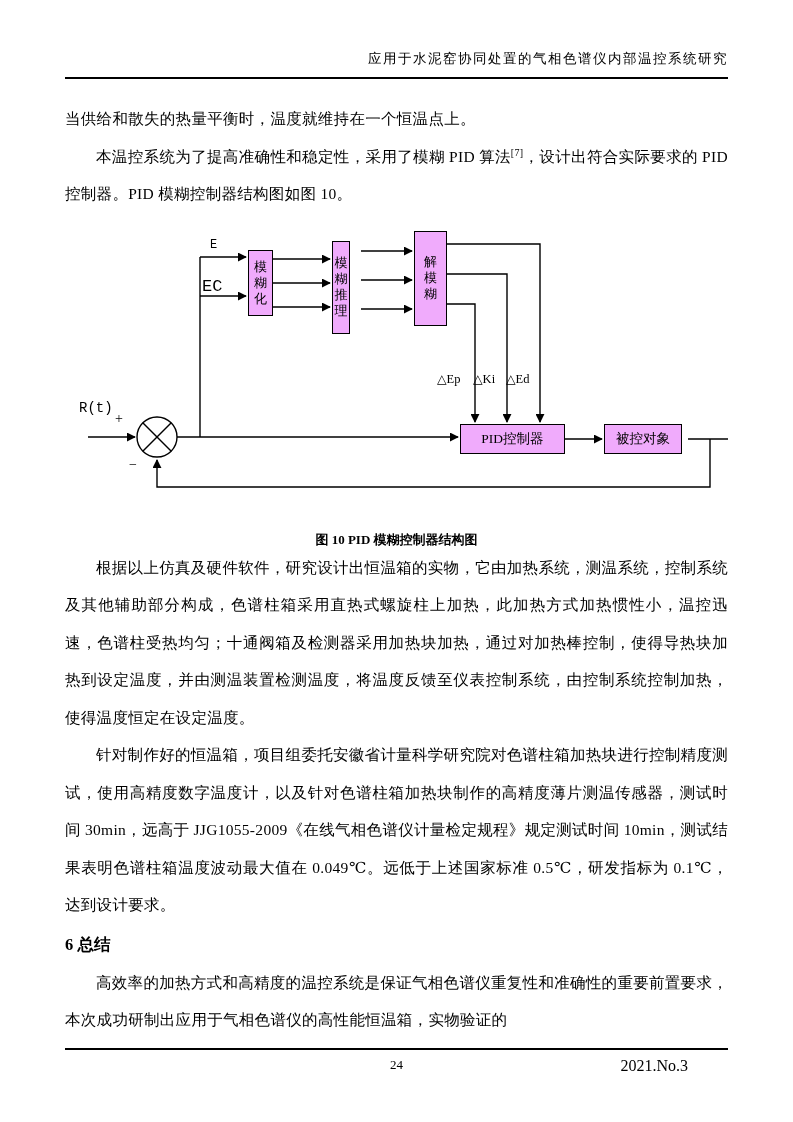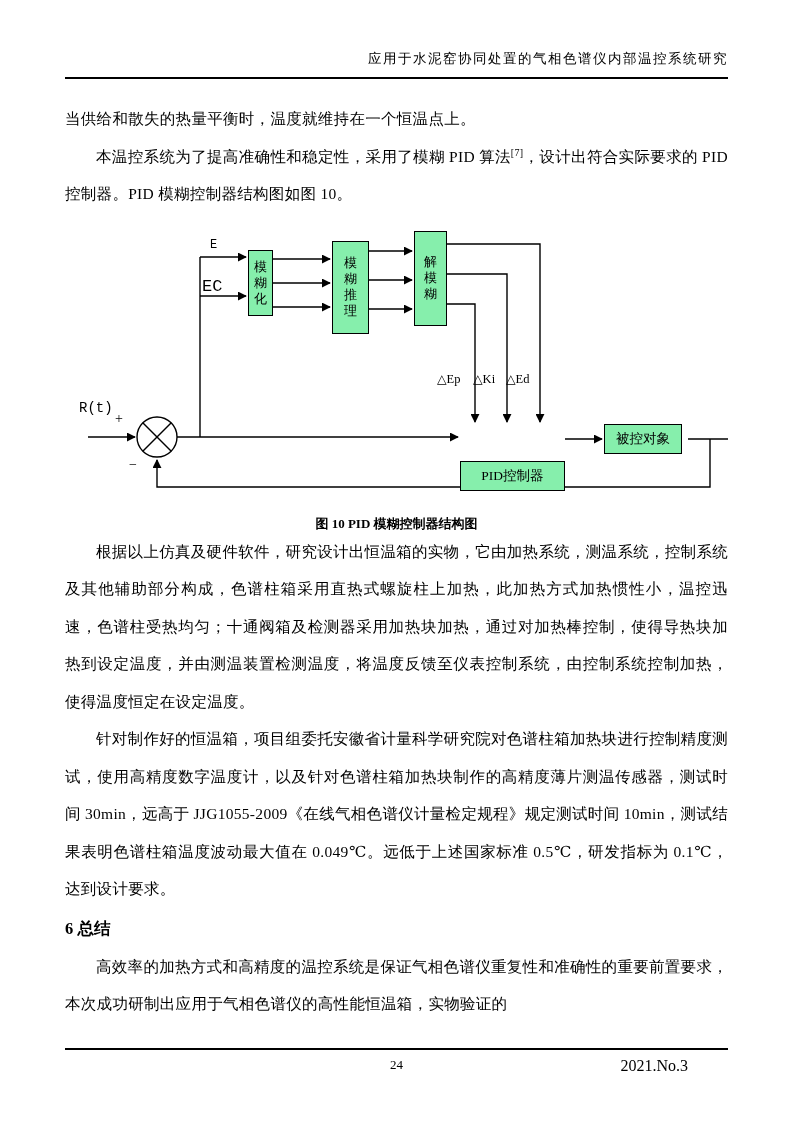--- a/index.html
+++ b/index.html
@@ -45,41 +45,41 @@
   
   .diagram {
     position:relative;
     width:663px; height:292px;
     margin:6px auto 0 auto;
   }
   .diagram svg { position:absolute; left:0; top:0; width:100%; height:100%; }
   .dbox {
     position:absolute;
     border:1.4px solid #000;
-    background:#86efac;
+    background:#f0abfc;
     box-sizing:border-box;
     display:flex; align-items:center; justify-content:center;
     font-size:13px;
     line-height:16px;
     text-align:center;
   }
   .dbox .vtext { display:block; width:14px; margin:0 auto; word-break:break-all; }
   .dlabel {
     position:absolute;
     font-size:12.5px;
     white-space:nowrap;
     background:transparent;
   }
   .mono { font-family:"Liberation Mono","DejaVu Sans Mono",monospace; }
 
   .fig-caption {
     text-align:center;
     font-size:13px;
     font-weight:bold;
-    margin-top:4px;
+    margin-top:20px;
     line-height:18px;
   }
 
   
   .footer {
     position:absolute;
     left:65px; right:65px; top:1048px;
     border-top:2.5px solid #000;
     padding-top:7px;
     font-size:12px;
@@ -149,27 +149,27 @@
 
             <line x1="623" y1="220" x2="672" y2="220" marker-end="url(#arr)"></line>
 
             <polyline points="645,220 645,268 92,268 92,241" marker-end="url(#arr)"></polyline>
           </g>
         </svg>
 
         <div class="dbox" style="left:183px; top:31px; width:25px; height:66px;">
             <span class="vtext">模糊化</span>
           </div>
-        <div class="dbox" style="left:267px; top:22px; width:37px; height:93px;">
+        <div class="dbox" style="left:267px; top:22px; width:18px; height:93px;">
             <span class="vtext">模糊推理</span>
           </div>
         <div class="dbox" style="left:349px; top:12px; width:33px; height:95px;">
             <span class="vtext">解模糊</span>
           </div>
-        <div class="dbox" style="left:395px; top:205px; width:105px; height:30px; font-size:13.5px;margin-top:37px;">
+        <div class="dbox" style="left:395px; top:205px; width:105px; height:30px; font-size:13.5px;">
             <span>PID控制器</span>
           </div>
         <div class="dbox" style="left:539px; top:205px; width:78px; height:30px; font-size:13.5px;">
             <span>被控对象</span>
           </div>
 
         <div class="dlabel mono" style="left:14px; top:181px; font-size:14px;">R(t)</div>
         <div class="dlabel" style="left:50px; top:192px; font-size:14px;">+</div>
         <div class="dlabel" style="left:64px; top:238px; font-size:14px;">−</div>
         <div class="dlabel mono" style="left:145px; top:19px; font-size:12px;">E</div>

